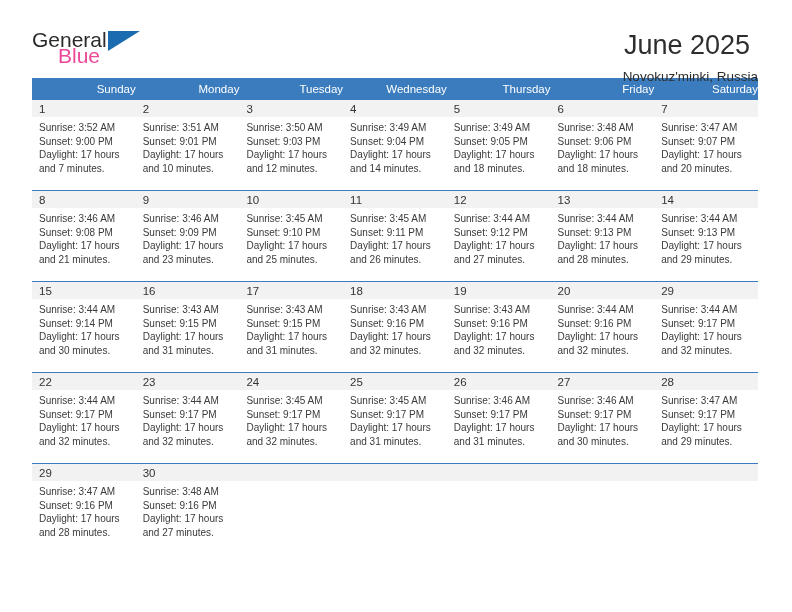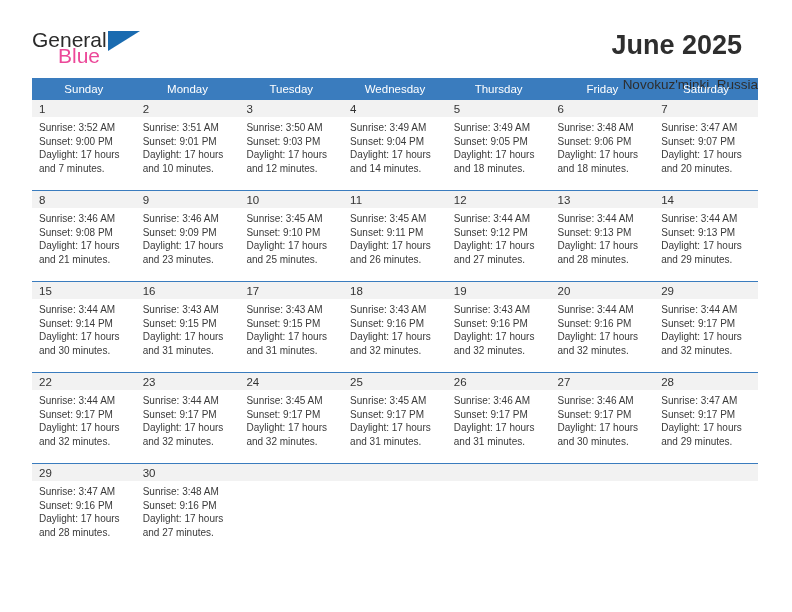--- a/index.html
+++ b/index.html
@@ -64,44 +64,44 @@
     border-bottom: 20px solid transparent;
   }
 
   .title-block {
     text-align: right;
     padding-top: 2px;
   }
   .cal-title {
     font-size: 27px;
     color: #2e2e2e;
-    font-weight: bold;
+    font-weight: normal;
     line-height: 1.15;
-    margin: 16px;
+    margin: 8px;
   }
   .cal-subtitle {
     font-size: 13.5px;
     color: #2e2e2e;
     margin: 7px 0 0 0;
     line-height: 1.2;
   }
 
   
   .calendar {
     margin: 0 34px 0 32px;
     border-collapse: collapse;
     width: 726px;
     table-layout: fixed;
   }
   .calendar th {
     background: #3A7CBE;
     color: #ffffff;
     font-weight: normal;
     font-size: 11.5px;
-    text-align: center;
+    text-align: right;
     padding: 5px 0 5px 0;
     height: 20px;
     box-sizing: border-box;
     border: none;
   }
   .calendar td {
     vertical-align: top;
     padding: 0;
     border: none;
     width: 103.7px;

